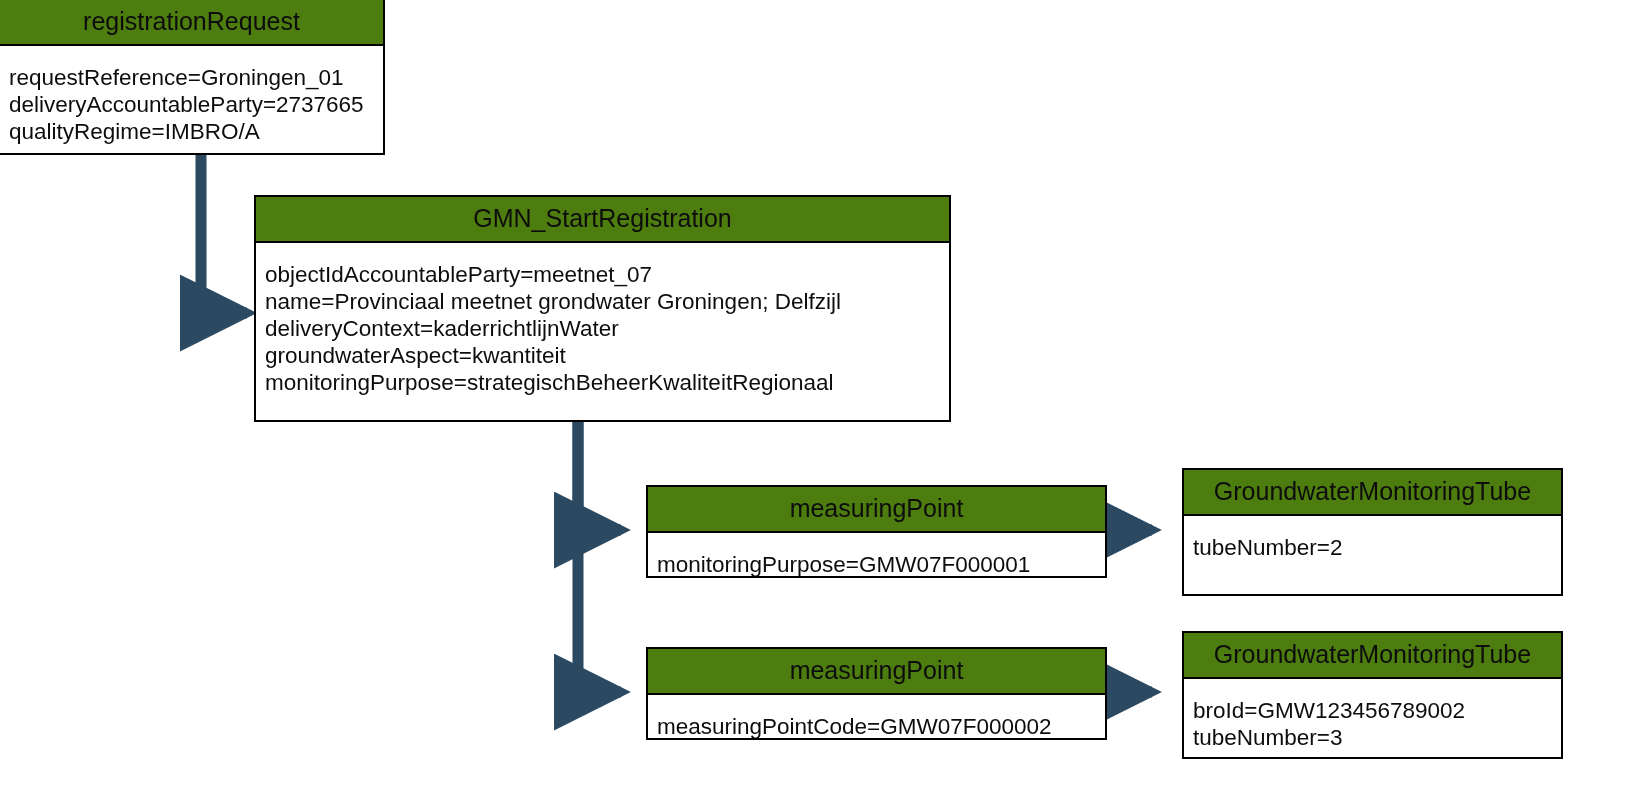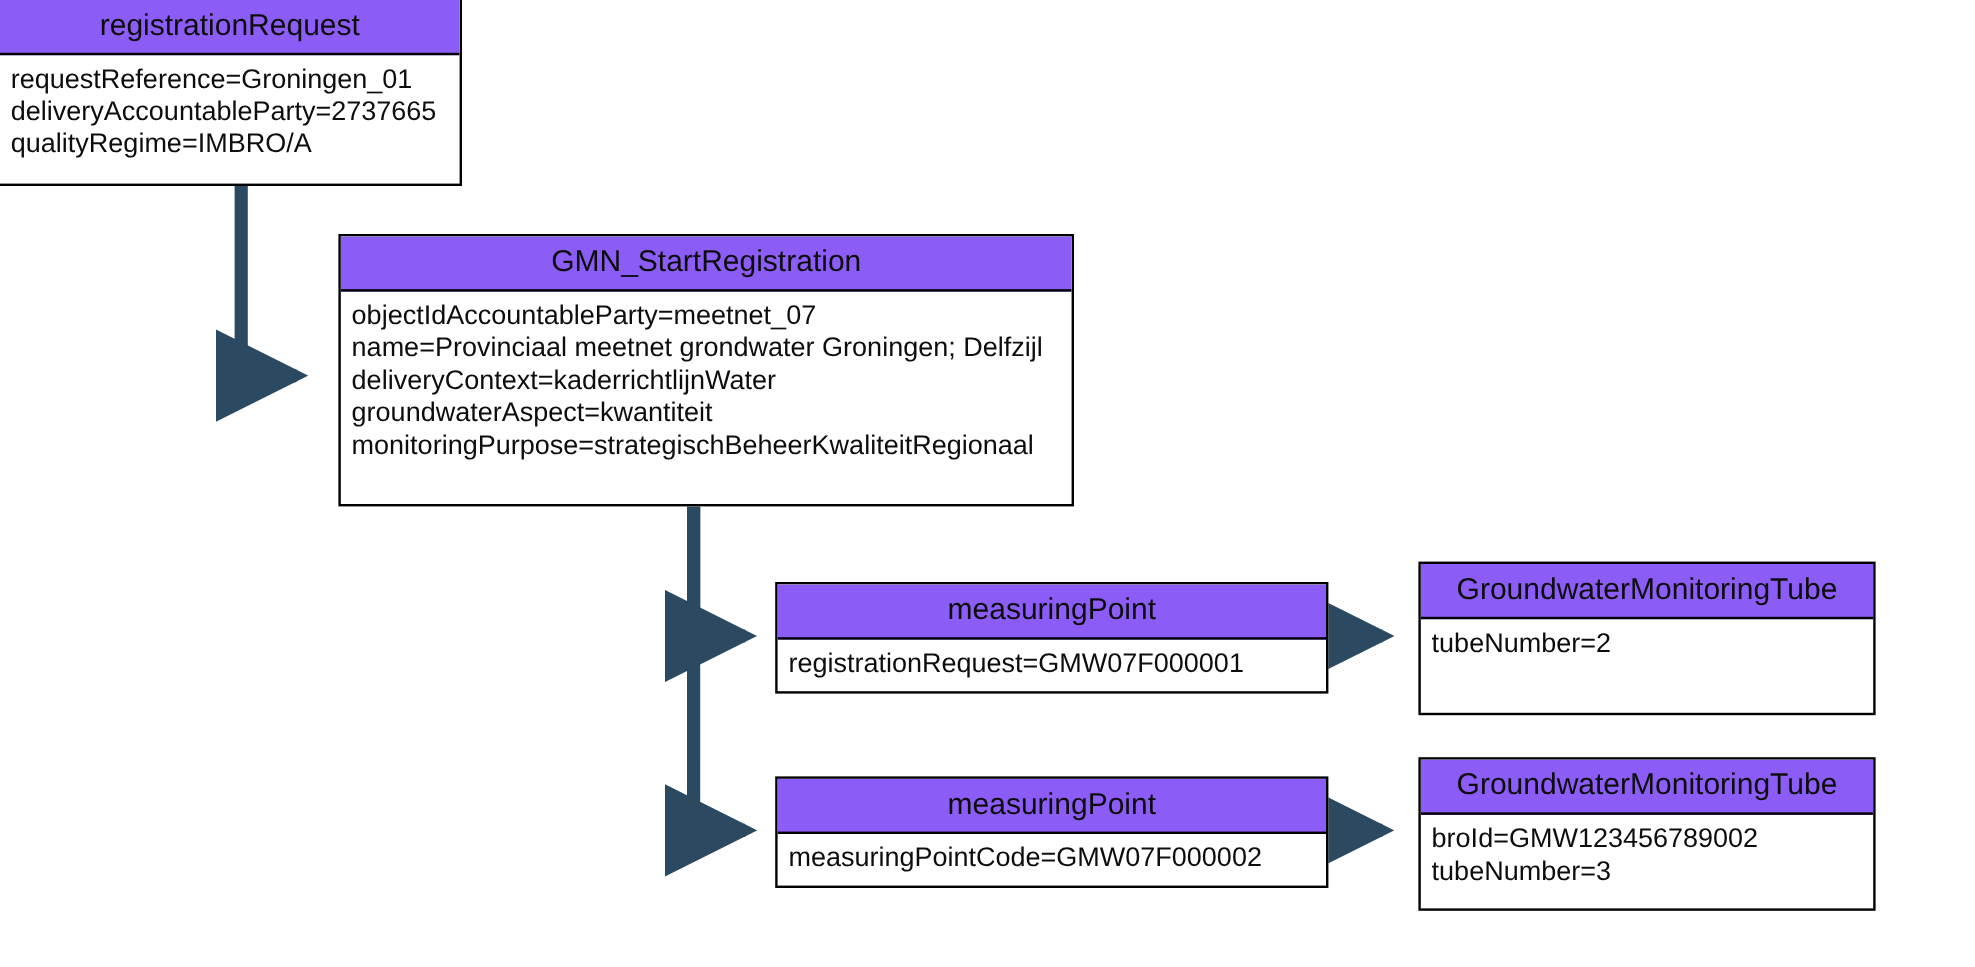--- a/index.html
+++ b/index.html
@@ -20,33 +20,33 @@
   
   .uml-box {
     position: absolute;
     box-sizing: border-box;
     border: 2px solid #000000;
     background: #ffffff;
     overflow: hidden;
   }
   .uml-header {
     box-sizing: border-box;
-    background: #8b5cf6;
+    background: #4d7c0f;
     border-bottom: 2px solid #000000;
     text-align: center;
     font-size: 25px;
     color: #0d0d0d;
     line-height: 1.0;
     padding: 9px 4px 10px 4px;
     white-space: nowrap;
     overflow: hidden;
   }
   .uml-body {
     box-sizing: border-box;
-    padding: 6px 0 6px 9px;
+    padding: 18px 0 6px 9px;
     font-size: 22.5px;
     color: #0d0d0d;
     overflow: hidden;
   }
   .uml-attr {
     white-space: nowrap;
     line-height: 27px;
     overflow: hidden;
   }
   
@@ -85,35 +85,35 @@
 
   <div class="uml-box" style="left:-2px; top:-2px; width:387px; height:157px;">
     <div class="uml-header">registrationRequest</div>
     <div class="uml-body">
       <div class="uml-attr">requestReference=Groningen_01</div>
       <div class="uml-attr">deliveryAccountableParty=2737665</div>
       <div class="uml-attr">qualityRegime=IMBRO/A</div>
     </div>
   </div>
 
-  <div class="uml-box" style="left:282px; top:195px; width:613px; height:227px;">
+  <div class="uml-box" style="left:254px; top:195px; width:697px; height:227px;">
     <div class="uml-header">GMN_StartRegistration</div>
     <div class="uml-body">
       <div class="uml-attr">objectIdAccountableParty=meetnet_07</div>
       <div class="uml-attr">name=Provinciaal meetnet grondwater Groningen; Delfzijl</div>
       <div class="uml-attr">deliveryContext=kaderrichtlijnWater</div>
       <div class="uml-attr">groundwaterAspect=kwantiteit</div>
       <div class="uml-attr">monitoringPurpose=strategischBeheerKwaliteitRegionaal</div>
     </div>
   </div>
 
   <div class="uml-box" style="left:646px; top:485px; width:461px; height:93px;">
     <div class="uml-header">measuringPoint</div>
     <div class="uml-body">
-      <div class="uml-attr">registrationRequest=GMW07F000001</div>
+      <div class="uml-attr">monitoringPurpose=GMW07F000001</div>
     </div>
   </div>
 
   <div class="uml-box" style="left:1182px; top:468px; width:381px; height:128px;">
     <div class="uml-header">GroundwaterMonitoringTube</div>
     <div class="uml-body">
       <div class="uml-attr">tubeNumber=2</div>
     </div>
   </div>
 

